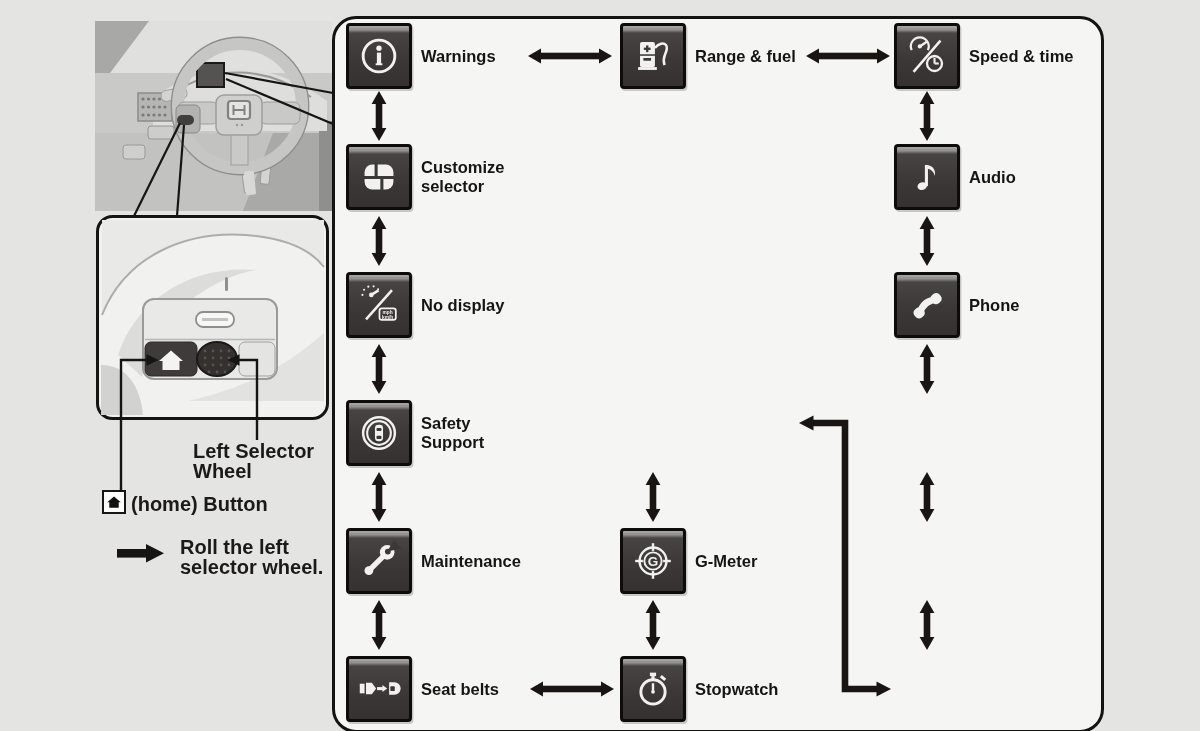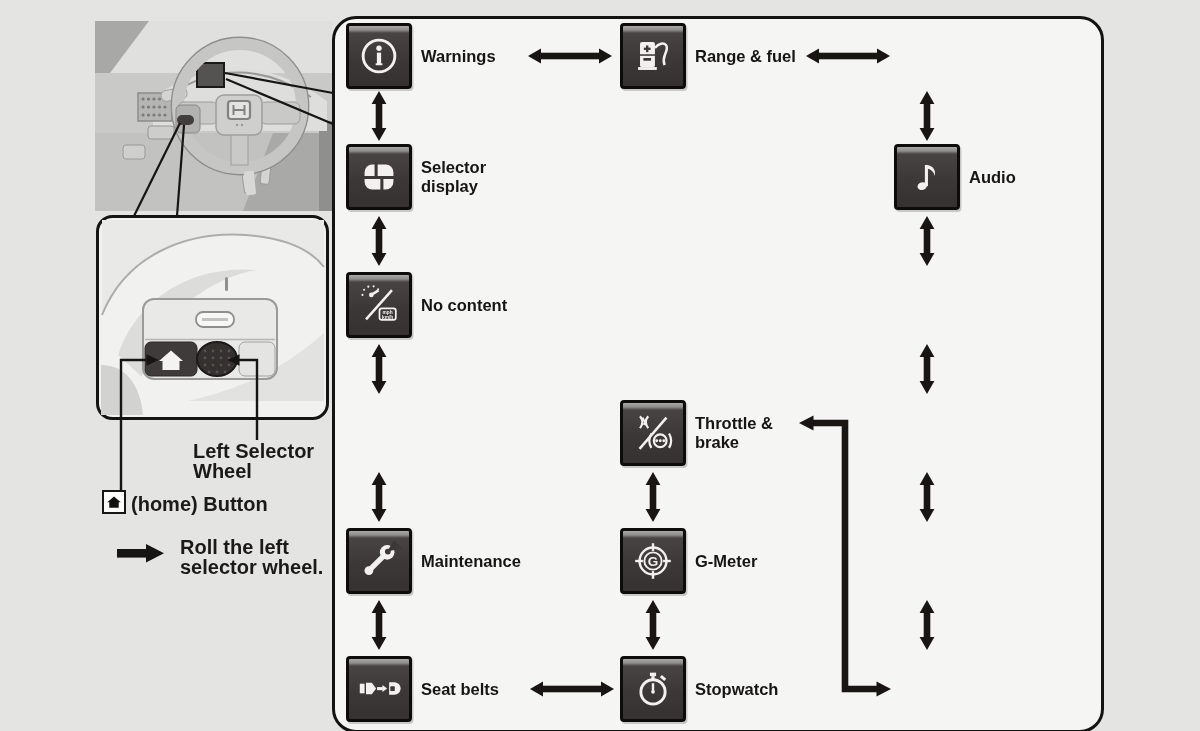--- a/index.html
+++ b/index.html
@@ -225,44 +225,56 @@
     <div class="tile">
       <svg width="50" height="50" viewBox="0 0 52 52">
         <rect x="11" y="13" width="30" height="26" rx="8" fill="#f2f1ef"></rect>
         <g stroke="#3b3837" stroke-width="3.2">
           <line x1="23" y1="11" x2="23" y2="26.5"></line>
           <line x1="29" y1="26.5" x2="29" y2="41"></line>
           <line x1="9" y1="26.5" x2="43" y2="26.5"></line>
         </g>
       </svg>
     </div>
-    <div class="nlabel">Selector display</div>
+    <div class="nlabel">Customize selector</div>
   </div>
 
   <div class="node" style="left:346px;top:261px">
     <div class="tile">
       <svg width="50" height="50" viewBox="0 0 52 52">
         <g fill="#f2f1ef">
           <circle cx="8.8" cy="15.5" r="1.1"></circle>
             <circle cx="10.5" cy="10.2" r="1.1"></circle>
           <circle cx="14.9" cy="6.9" r="1.1"></circle>
             <circle cx="20.4" cy="6.6" r="1.1"></circle>
             <circle cx="25.1" cy="9.6" r="1.1"></circle>
         </g>
         <line x1="18" y1="15.5" x2="25.5" y2="10.8" stroke="#f2f1ef" stroke-width="2.6"></line>
         <circle cx="18" cy="15.5" r="2.4" fill="#f2f1ef"></circle>
         <line x1="12.5" y1="41" x2="39.5" y2="10.5" stroke="#f2f1ef" stroke-width="2.6"></line>
         <rect x="26.5" y="29.5" width="17" height="12" rx="2.5" fill="none" stroke="#f2f1ef" stroke-width="1.8"></rect>
         <text class="svgt" x="35" y="35" font-size="5" font-weight="bold" fill="#f2f1ef" text-anchor="middle">mph</text>
         <text class="svgt" x="35" y="40.3" font-size="5" font-weight="bold" fill="#f2f1ef" text-anchor="middle">km/h</text>
       </svg>
     </div>
-    <div class="nlabel">No content</div>
-  </div>
-
+    <div class="nlabel">No display</div>
+  </div>
+
+  <div class="node narrow" style="left:346px;top:389px">
+    <div class="tile">
+      <svg width="50" height="50" viewBox="0 0 52 52">
+        <circle cx="26" cy="26" r="16.5" fill="none" stroke="#f2f1ef" stroke-width="2.6"></circle>
+        <circle cx="26" cy="26" r="12.3" fill="none" stroke="#f2f1ef" stroke-width="2.2"></circle>
+        <rect x="21.8" y="17.5" width="8.4" height="17" rx="3.6" fill="#f2f1ef"></rect>
+        <rect x="23.4" y="20.8" width="5.2" height="3" rx="1" fill="#3b3837"></rect>
+        <rect x="23.4" y="28.8" width="5.2" height="3.4" rx="1" fill="#3b3837"></rect>
+      </svg>
+    </div>
+    <div class="nlabel">Safety Support</div>
+  </div>
 
   <div class="node" style="left:346px;top:517px">
     <div class="tile">
       <svg width="50" height="50" viewBox="0 0 52 52">
         <line x1="16.5" y1="35" x2="33" y2="18.5" stroke="#f2f1ef" stroke-width="5.5" stroke-linecap="round"></line>
         <circle cx="15.5" cy="36" r="4.6" fill="#f2f1ef"></circle>
         <circle cx="34.5" cy="17" r="7.6" fill="#f2f1ef"></circle>
         <polygon points="34.5,16 41.5,4.5 49.5,13" fill="#3b3837"></polygon>
         <circle cx="35.2" cy="16.2" r="3" fill="#3b3837"></circle>
       </svg>
@@ -296,40 +308,20 @@
           <rect x="24" y="24" width="6" height="3.2"></rect>
           <polygon points="34.5,25.5 29.5,21.8 29.5,29.2"></polygon>
           <path d="M36.5 19 h5.5 a6.5 6.5 0 0 1 0 13 h-5.5 z"></path>
         </g>
         <rect x="37.8" y="23.2" width="4.6" height="5" rx="1" fill="#3b3837"></rect>
       </svg>
     </div>
     <div class="nlabel">Seat belts</div>
   </div>
 
-  <div class="node narrow" style="left:620px;top:389px">
-    <div class="tile">
-      <svg width="50" height="50" viewBox="0 0 52 52">
-        <path d="M12.5 8.5 q5 6 0 12.5" stroke="#f2f1ef" stroke-width="2.3" fill="none"></path>
-        <path d="M21 8.5 q-5 6 0 12.5" stroke="#f2f1ef" stroke-width="2.3" fill="none"></path>
-        <line x1="15.2" y1="10" x2="18" y2="15.5" stroke="#f2f1ef" stroke-width="2"></line>
-        <polygon points="19.5,18.5 14.6,16.9 18.3,14.2" fill="#f2f1ef"></polygon>
-        <line x1="12" y1="42.5" x2="40" y2="10" stroke="#f2f1ef" stroke-width="2.6"></line>
-        <circle cx="33.5" cy="34" r="6.6" fill="none" stroke="#f2f1ef" stroke-width="2.3"></circle>
-        <g fill="#f2f1ef">
-          <circle cx="29.8" cy="34" r="1.5"></circle>
-            <circle cx="33.5" cy="34" r="1.5"></circle>
-            <circle cx="37.2" cy="34" r="1.5"></circle>
-        </g>
-        <path d="M24.3 26.5 q-4.3 7.5 0 15" stroke="#f2f1ef" stroke-width="2.3" fill="none"></path>
-        <path d="M42.7 26.5 q4.3 7.5 0 15" stroke="#f2f1ef" stroke-width="2.3" fill="none"></path>
-      </svg>
-    </div>
-    <div class="nlabel">Throttle &amp; brake</div>
-  </div>
 
   <div class="node" style="left:620px;top:517px">
     <div class="tile">
       <svg width="50" height="50" viewBox="0 0 52 52">
         <circle cx="26" cy="26" r="14" fill="none" stroke="#f2f1ef" stroke-width="2.5"></circle>
         <circle cx="26" cy="26" r="9" fill="none" stroke="#f2f1ef" stroke-width="2"></circle>
         <g stroke="#f2f1ef" stroke-width="2.5">
           <line x1="26" y1="7.5" x2="26" y2="15.5"></line>
             <line x1="26" y1="36.5" x2="26" y2="44.5"></line>
           <line x1="7.5" y1="26" x2="15.5" y2="26"></line>
@@ -350,32 +342,60 @@
           <rect x="33.5" y="13" width="6" height="3.2" transform="rotate(40 36.5 14.5)"></rect>
         </g>
         <circle cx="26" cy="29" r="12.6" fill="none" stroke="#f2f1ef" stroke-width="3"></circle>
         <line x1="26" y1="29" x2="26" y2="20" stroke="#f2f1ef" stroke-width="2.5"></line>
         <circle cx="26" cy="29" r="1.9" fill="#f2f1ef"></circle>
       </svg>
     </div>
     <div class="nlabel">Stopwatch</div>
   </div>
 
+  <div class="node" style="left:894px;top:12px">
+    <div class="tile">
+      <svg width="50" height="50" viewBox="0 0 52 52">
+        <path d="M10.1 19.9 A9.3 9.3 0 1 1 26.9 19.9" fill="none" stroke="#f2f1ef" stroke-width="2.3"></path>
+        <line x1="18.5" y1="16" x2="25.8" y2="11.2" stroke="#f2f1ef" stroke-width="2.5"></line>
+        <circle cx="18.5" cy="16" r="2.2" fill="#f2f1ef"></circle>
+        <line x1="12" y1="42.5" x2="40" y2="10" stroke="#f2f1ef" stroke-width="2.6"></line>
+        <circle cx="33.8" cy="33.8" r="7.8" fill="none" stroke="#f2f1ef" stroke-width="2.4"></circle>
+        <g stroke="#f2f1ef" stroke-width="2.2">
+          <line x1="33.8" y1="33.8" x2="33.8" y2="28"></line>
+          <line x1="33.8" y1="33.8" x2="38.2" y2="33.8"></line>
+        </g>
+      </svg>
+    </div>
+    <div class="nlabel">Speed &amp; time</div>
+  </div>
 
   <div class="node" style="left:894px;top:133px">
     <div class="tile">
       <svg width="50" height="50" viewBox="0 0 52 52">
         <ellipse cx="21" cy="35.5" rx="5" ry="4" fill="#f2f1ef" transform="rotate(-18 21 35.5)"></ellipse>
         <rect x="23.8" y="13.5" width="3.2" height="22" fill="#f2f1ef"></rect>
         <path d="M27 13.5 c5.5 1.5 8.5 5.5 7 11.5 c-0.5 -3.5 -3 -6.5 -7 -7.5 z" fill="#f2f1ef"></path>
       </svg>
     </div>
     <div class="nlabel">Audio</div>
   </div>
 
+  <div class="node" style="left:894px;top:261px">
+    <div class="tile">
+      <svg width="50" height="50" viewBox="0 0 52 52">
+        <g transform="rotate(-40 26 26)" fill="#f2f1ef">
+          <rect x="9" y="21.5" width="11" height="11" rx="4.5"></rect>
+          <rect x="32" y="21.5" width="11" height="11" rx="4.5"></rect>
+          <path d="M13 25 Q26 15.5 39 25 L36 31 Q26 24 16 31 Z"></path>
+        </g>
+      </svg>
+    </div>
+    <div class="nlabel">Phone</div>
+  </div>
 
 
 
 
   <div class="caption" style="left:193px;top:430px;width:122px">Left Selector Wheel</div>
 
   <div class="home-box">
     <svg width="18" height="18" viewBox="0 0 24 24">
       <path d="M12 4.5 L21 12.2 H18.3 V19.5 H5.7 V12.2 H3 Z" fill="#111"></path>
     </svg>

